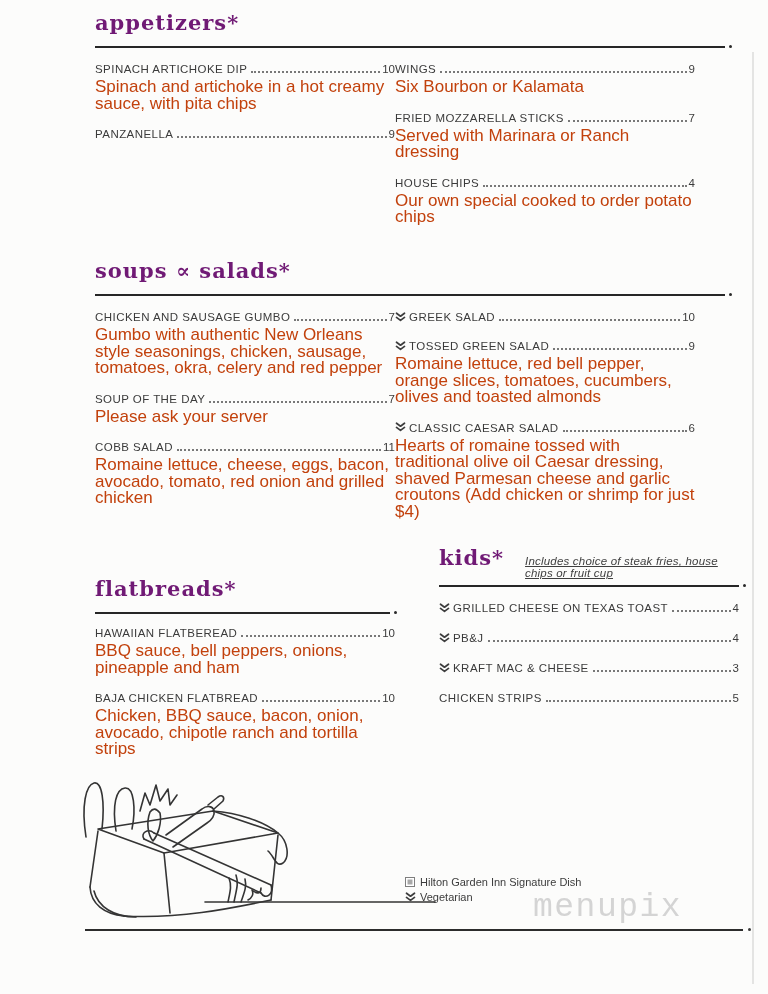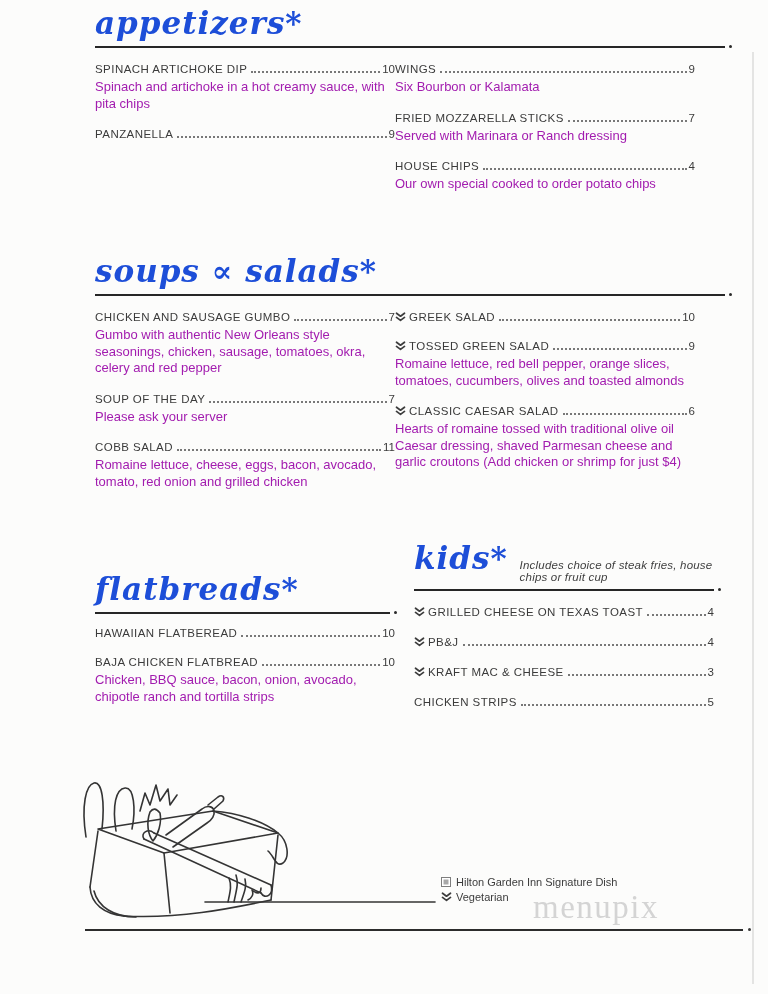--- a/index.html
+++ b/index.html
@@ -7,23 +7,23 @@
     width:768px;height:994px;position:relative;overflow:hidden;
     background:#fcfcfb;
     font-family:"Liberation Sans",sans-serif;
     color:#3c3c3c;
     -webkit-font-smoothing:antialiased;
   }
   .page{position:absolute;inset:0;}
   
   .script-title{
     font-family:"DejaVu Serif",serif;
-    font-style:italic;font-weight:700;
-    font-size:31px;line-height:34px;
-    color:#1d4ed8;letter-spacing:1px;
+    font-weight:700;
+    font-size:21px;line-height:34px;
+    color:#701a75;letter-spacing:1px;
     white-space:nowrap;
   }
   .rule{
     position:relative;height:0;
     border-top:2px solid #262626;
     margin-top:6px;
   }
   .rule::after{
     content:"";position:absolute;right:-7px;top:-3px;
     width:3px;height:3px;border-radius:50%;background:#2a2a2a;
@@ -36,47 +36,47 @@
     font-size:11.5px;line-height:14px;letter-spacing:.45px;
     color:#3b3b3b;white-space:nowrap;
   }
   .lead{
     flex:1 1 auto;min-width:8px;
     border-bottom:2px dotted #787878;
     margin:0 2px 3px 4px;
   }
   .pr{font-size:11.5px;line-height:14px;color:#3b3b3b;}
   .desc{
-    font-size:13px;line-height:16.5px;color:#a21caf;
+    font-size:17px;line-height:16.5px;color:#c2410c;
     margin-top:3px;
   }
   .veg{display:inline-flex;margin-right:3px;flex:0 0 auto;align-self:center;}
   .kids-note{
     font-style:italic;font-size:11.5px;color:#3f3f3f;
-    margin-left:12px;letter-spacing:.2px;
+    margin-left:21px;letter-spacing:.2px;text-decoration:underline;
   }
   .kids-item{margin-bottom:16px;}
   
   .sec-appetizers{position:absolute;left:95px;top:6px;width:630px;}
   .sec-soups{position:absolute;left:95px;top:254px;width:630px;}
   .sec-flatbreads{position:absolute;left:95px;top:544px;width:295px;margin-top:28px;}
-  .sec-kids{position:absolute;left:414px;top:541px;width:300px;}
+  .sec-kids{position:absolute;left:439px;top:541px;width:300px;}
   .kids-head{display:flex;align-items:baseline;}
   .basket{position:absolute;left:78px;top:757px;}
-  .legend{position:absolute;left:441px;top:876px;font-size:11px;color:#3c3c3c;}
+  .legend{position:absolute;left:405px;top:876px;font-size:11px;color:#3c3c3c;}
   .legend-row{display:flex;align-items:center;margin-bottom:3px;}
   .sig-icon{
     width:8px;height:8px;flex:0 0 auto;margin-right:5px;
     border:1px solid #7e7e7e;background:#a8a8a8;
     box-shadow:inset 0 0 0 1.5px #fff;
   }
   .legend .veg{margin-right:4px;}
   .watermark{
     position:absolute;left:533px;top:889px;
-    font-family:Liberation Serif, serif;
+    font-family:Liberation Mono, monospace;
     font-size:33px;letter-spacing:1.5px;font-weight:400;
     color:#d4d4d4;
   }
   .bottom-rule{
     position:absolute;left:85px;top:929px;width:658px;height:0;
     border-top:2px solid #2c2c2c;
   }
   .bottom-rule::after{
     content:"";position:absolute;right:-8px;top:-3px;
     width:3px;height:3px;border-radius:50%;background:#3a3a3a;
@@ -220,20 +220,21 @@
     <div class="script-title">flatbreads*</div>
     <div class="rule"></div>
     <div class="cols" style="margin-top:12px;">
       <div class="col">
         <div class="item">
           <div class="row">
             <span class="nm">HAWAIIAN FLATBEREAD</span>
             <span class="lead"></span>
             <span class="pr">10</span>
           </div>
+          <div class="desc">BBQ sauce, bell peppers, onions, pineapple and ham</div>
         </div>
         <div class="item">
           <div class="row">
             <span class="nm">BAJA CHICKEN FLATBREAD</span>
             <span class="lead"></span>
             <span class="pr">10</span>
           </div>
           <div class="desc">Chicken, BBQ sauce, bacon, onion, avocado, chipotle ranch and tortilla strips</div>
         </div>
       </div>

